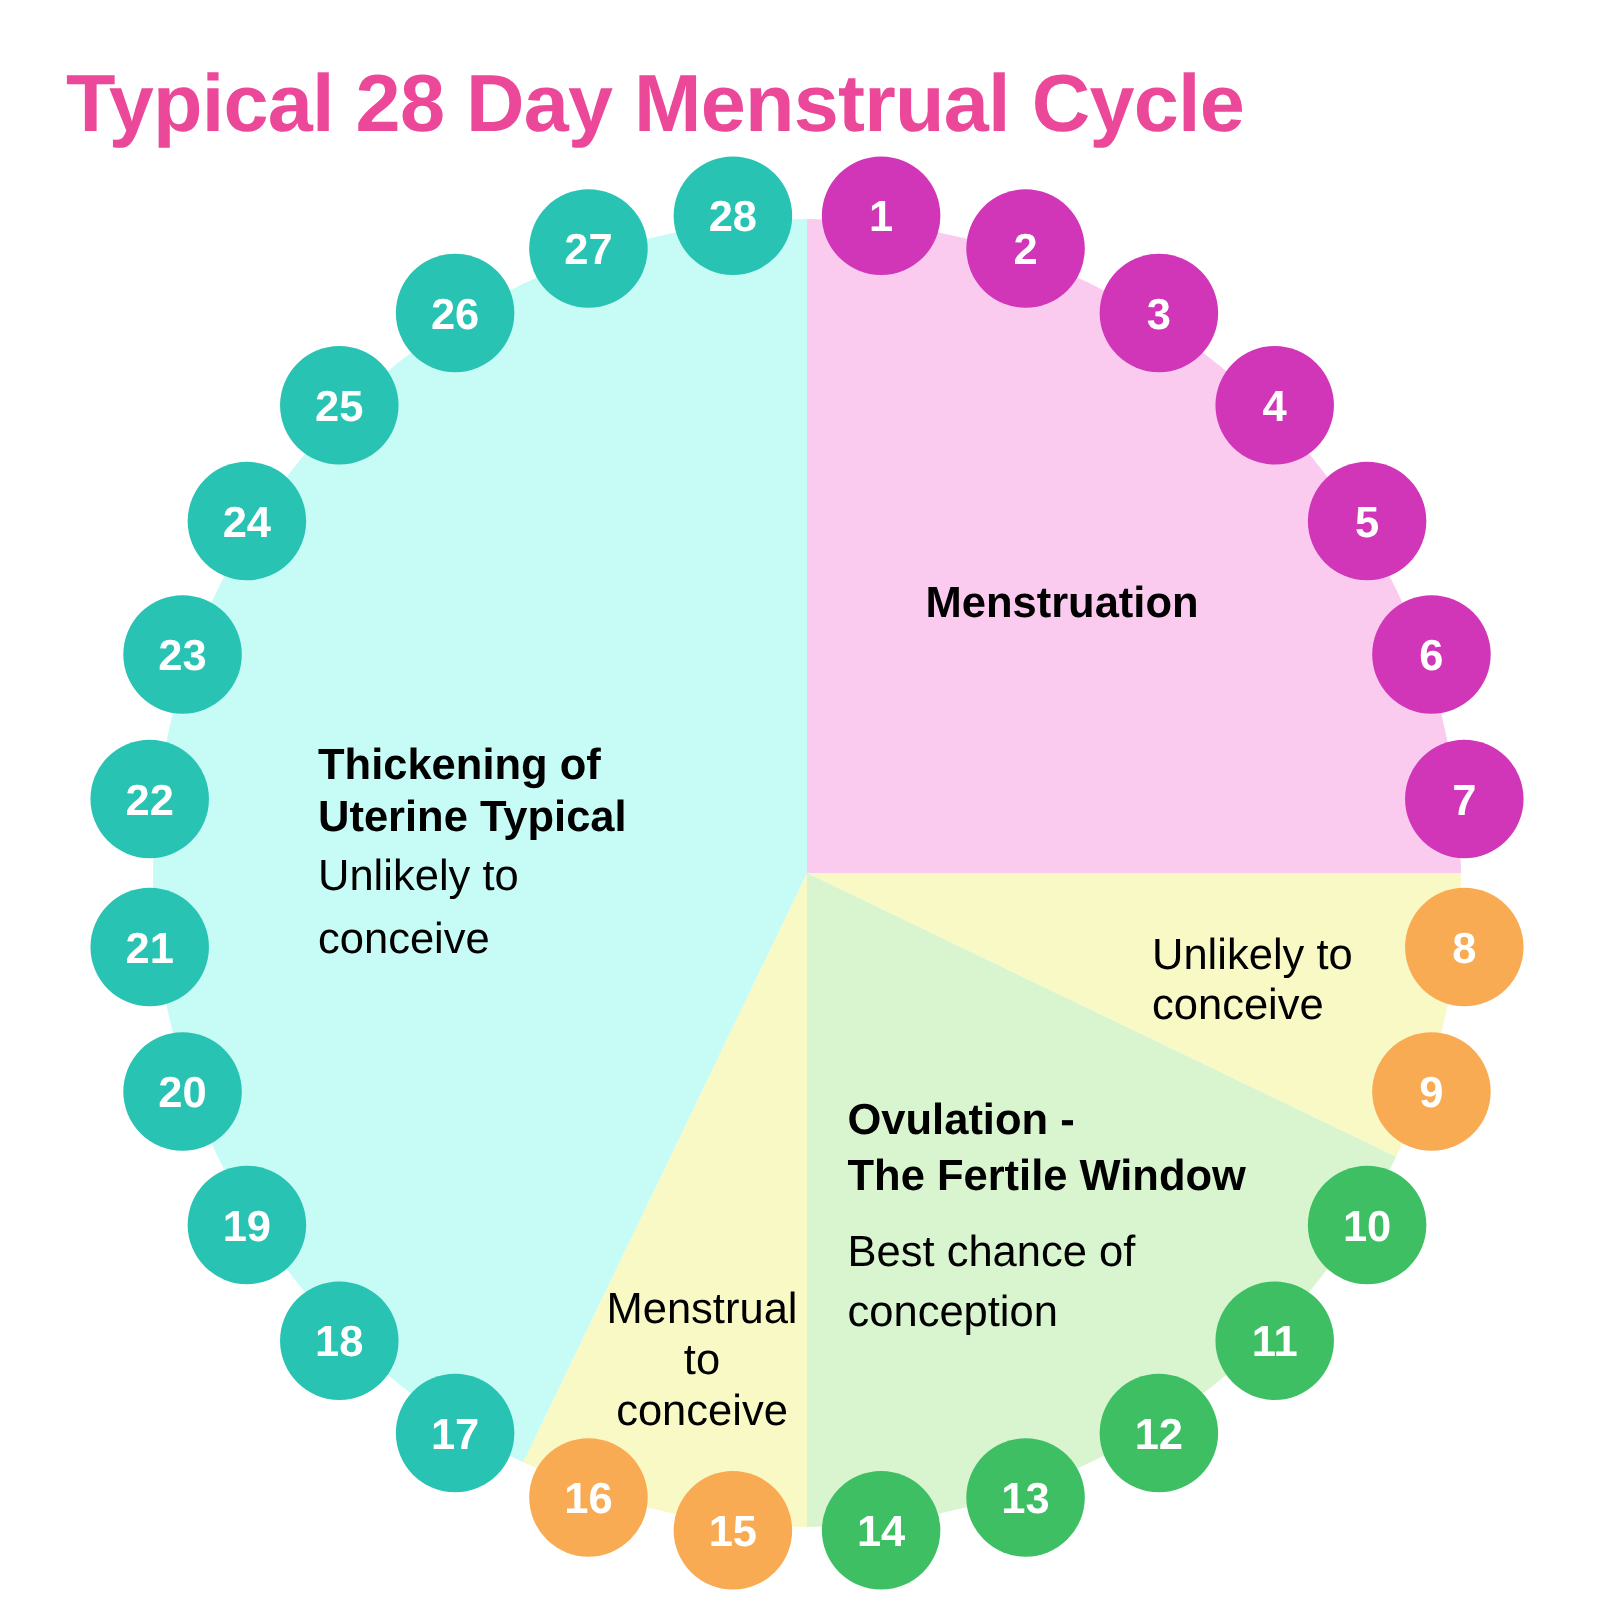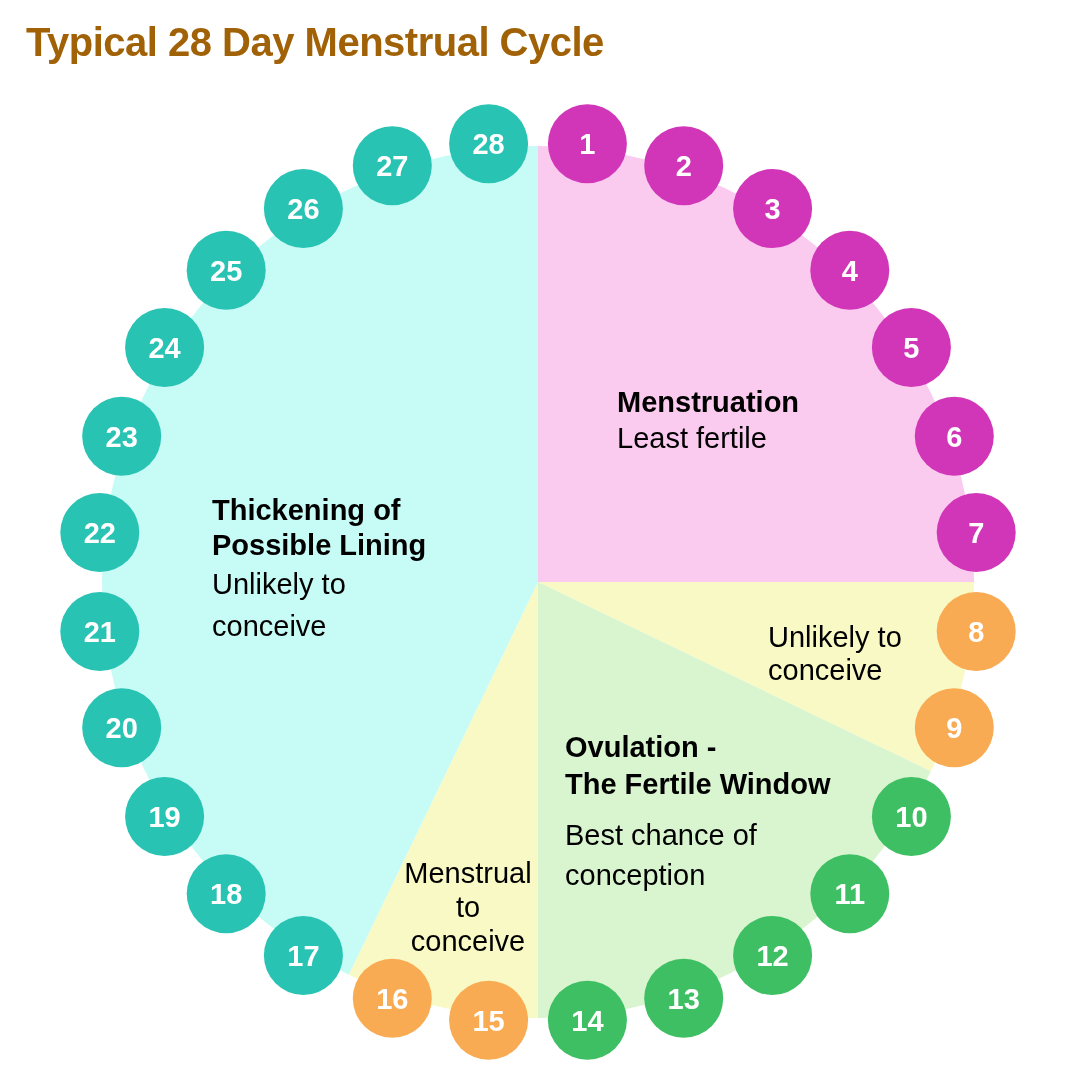--- a/index.html
+++ b/index.html
@@ -8,25 +8,25 @@
     width: 1080px;
     height: 1080px;
     overflow: hidden;
     background: #ffffff;
     font-family: "Liberation Sans", "DejaVu Sans", sans-serif;
   }
   .title {
     position: absolute;
     left: 26px;
     top: 20px;
-    margin: 0;
-    font-size: 40px;
+    margin: 18px;
+    font-size: 54px;
     font-weight: 800;
     letter-spacing: -0.5px;
-    color: #a16207;
+    color: #ec4899;
     white-space: nowrap;
   }
   #wheel { position: absolute; left: 0; top: 0; }
   .day-num {
     font-family: "Liberation Sans", "DejaVu Sans", sans-serif;
     font-size: 29px;
     font-weight: 700;
     fill: #ffffff;
   }
   .ann {
@@ -114,26 +114,25 @@
       <circle cx="303.4" cy="208.6" r="39.5" fill="#28c3b3"></circle>
       <text x="303.4" y="219.1" text-anchor="middle" class="day-num">26</text>
       <circle cx="392.3" cy="165.7" r="39.5" fill="#28c3b3"></circle>
       <text x="392.3" y="176.2" text-anchor="middle" class="day-num">27</text>
       <circle cx="488.6" cy="143.8" r="39.5" fill="#28c3b3"></circle>
       <text x="488.6" y="154.3" text-anchor="middle" class="day-num">28</text>
     </svg>
 
   <div class="ann" id="ann-menstruation">
     <div class="b">Menstruation</div>
-    <div>Least fertile</div>
   </div>
 
   <div class="ann" id="ann-thickening">
     <div class="b">Thickening of</div>
-    <div class="b">Possible Lining</div>
+    <div class="b">Uterine Typical</div>
     <div class="r">Unlikely to</div>
     <div class="r">conceive</div>
   </div>
 
   <div class="ann" id="ann-possible-right">
     <div>Unlikely to</div>
     <div>conceive</div>
   </div>
 
   <div class="ann" id="ann-ovulation">

